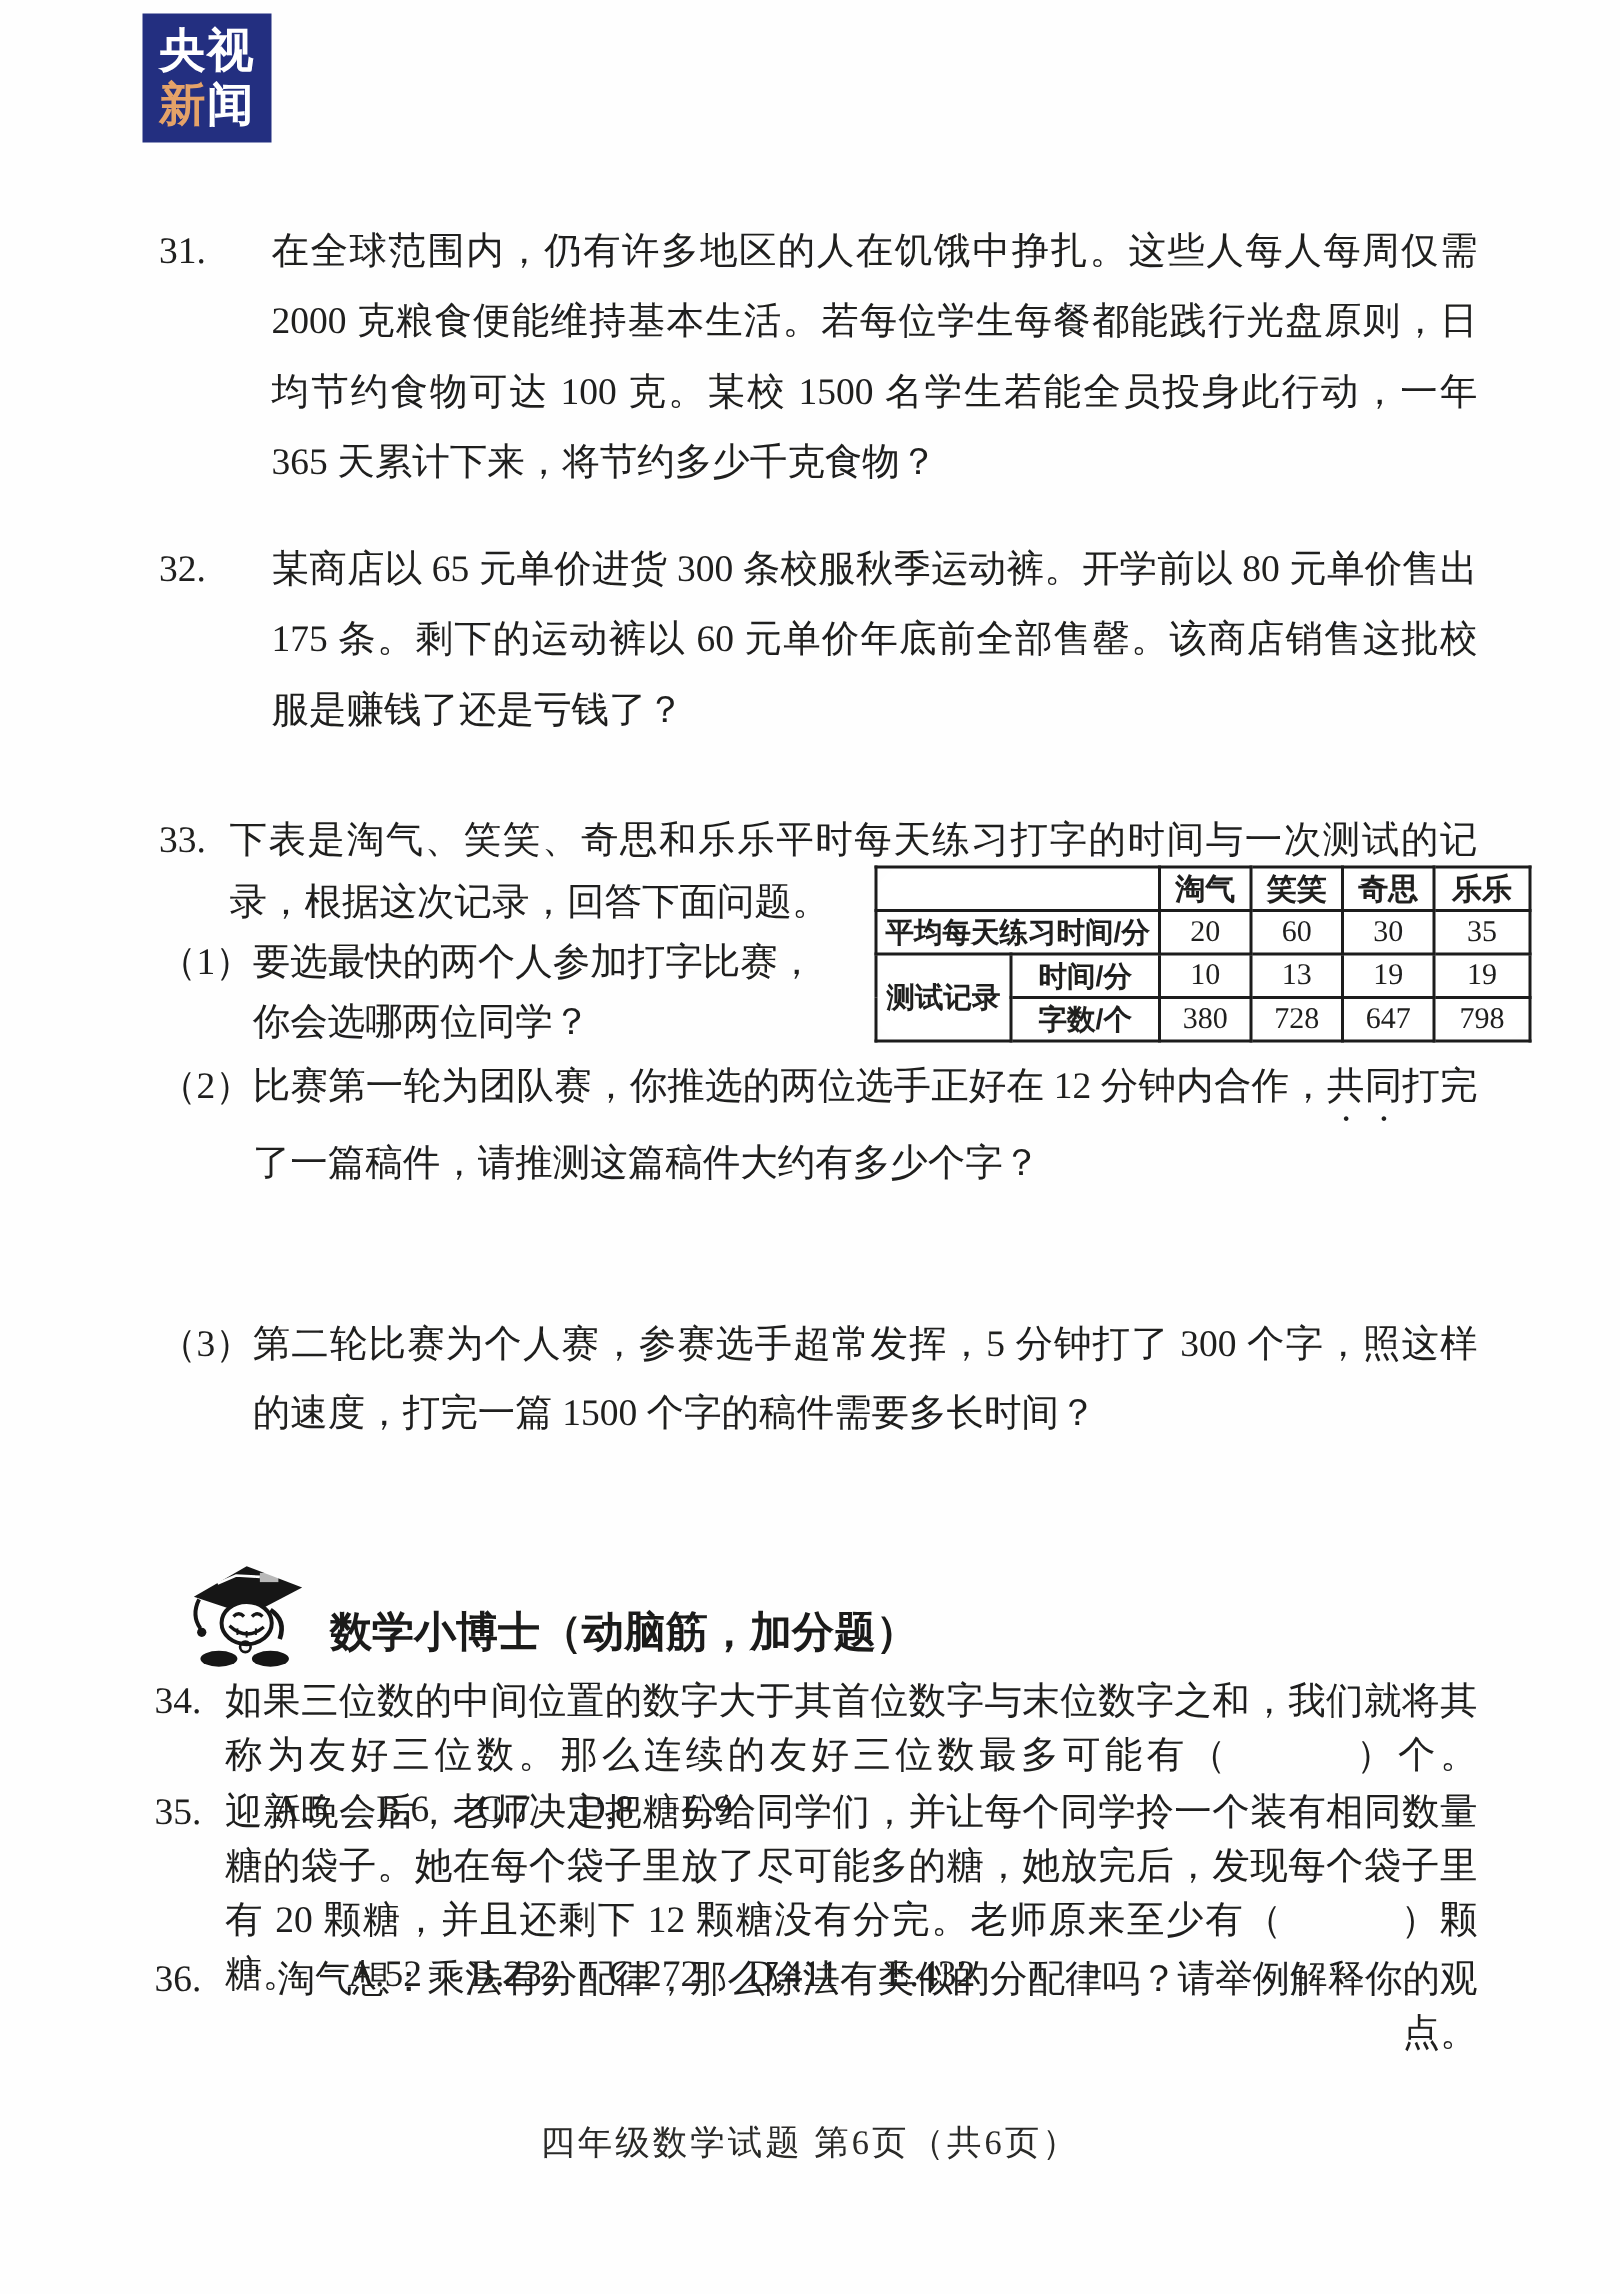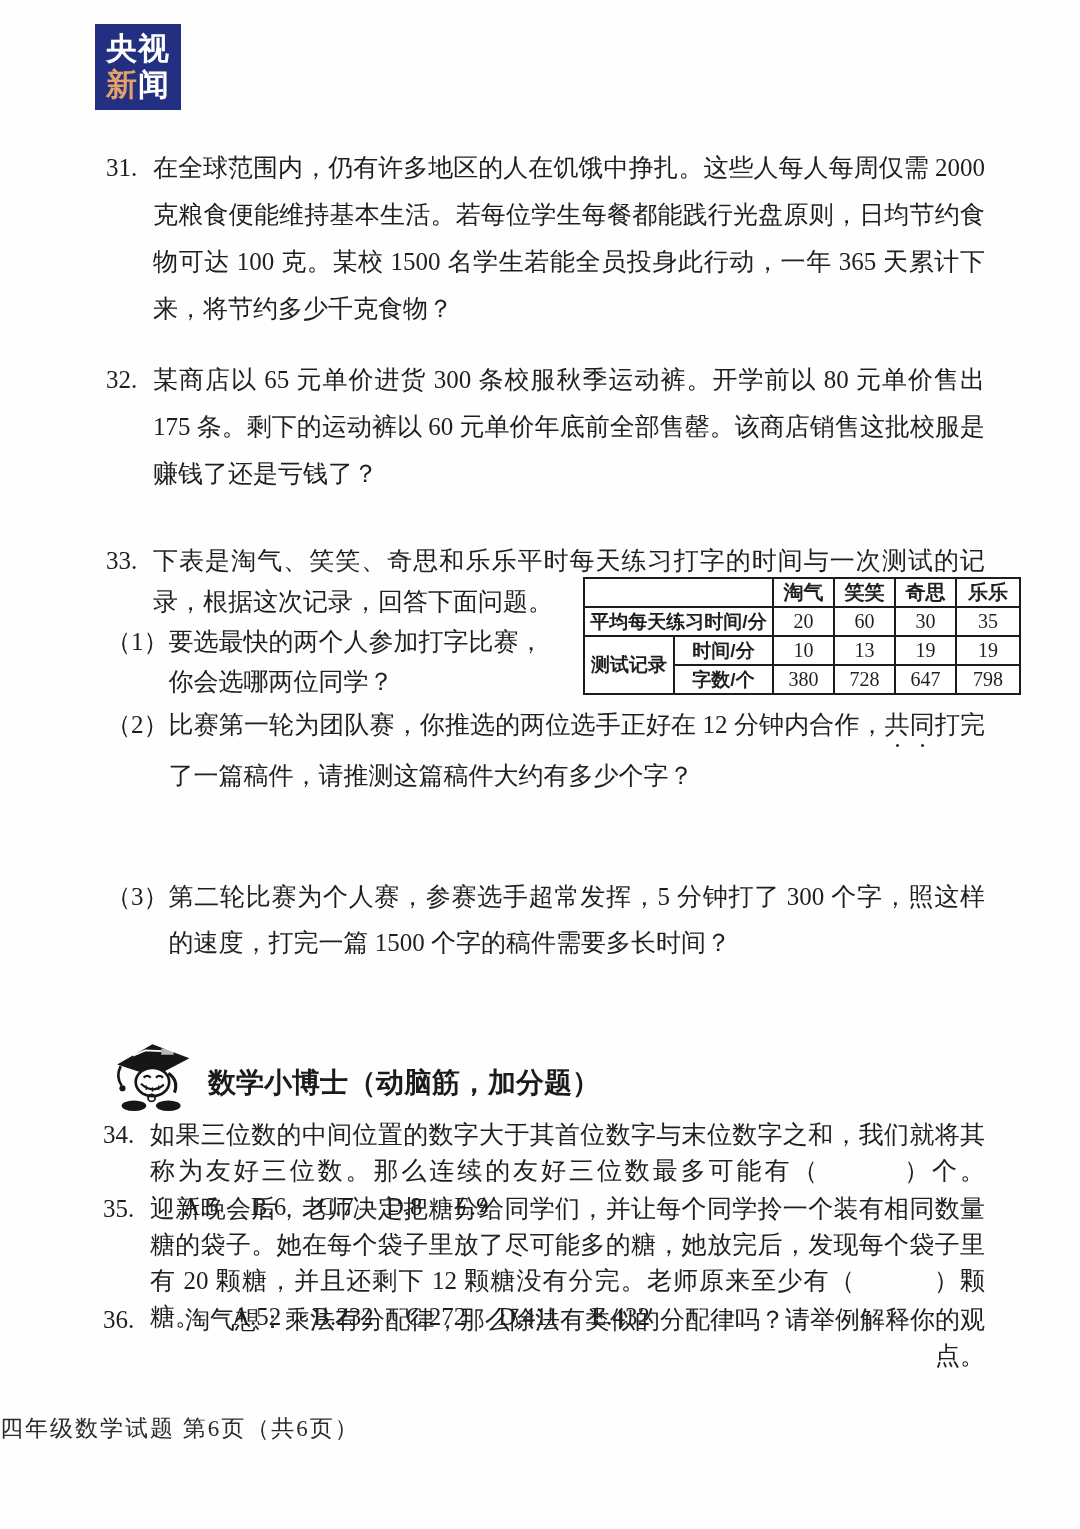--- a/index.html
+++ b/index.html
@@ -6,38 +6,38 @@
   .page{
     position:relative;
     width:1080px;height:1529px;
     background:#fefefe;
     font-family:"Liberation Serif","DejaVu Serif",serif;
     color:#1f1f1e;
     overflow:hidden;
   }
   
   .logo{
-    position:absolute;left:95px;top:24px;
+    position:absolute;left:95px;top:9px;
     width:86px;height:86px;
     background:#232f80;
     display:flex;flex-direction:column;align-items:center;justify-content:center;
     font-family:"Liberation Sans","DejaVu Sans",sans-serif;
     font-weight:bold;font-size:31px;line-height:36px;
     color:#ffffff;letter-spacing:1px;
   }
   .logo .accent{color:#e4a268;}
   
   .q{
     position:absolute;left:106px;right:95px;
     display:flex;align-items:flex-start;
     font-size:25px;
   }
   .qnum{flex:0 0 47px;}
   .qbody{flex:1 1 auto;text-align:justify;}
-  .lh47{line-height:47px;}
+  .lh47{line-height:47px;gap:28px;}
   .lh46{line-height:46px;}
   .lh41{line-height:41px;}
   .lh40{line-height:40px;}
   .lh36{line-height:36px;}
   .submark{flex:0 0 62px;}
   .narrow{max-width:395px;}
   .emph{
     -webkit-text-emphasis:filled dot;
     -webkit-text-emphasis-position:under right;
     text-emphasis:filled dot;
@@ -64,34 +64,34 @@
   .typing-table .lbl{
     font-family:"Liberation Sans","DejaVu Sans",sans-serif;
     font-weight:bold;font-size:19px;
   }
   .typing-table .hdr{
     font-family:"Liberation Sans","DejaVu Sans",sans-serif;
     font-weight:bold;font-size:20px;
   }
   
   .bonus-header{
-    position:absolute;left:110px;top:1038px;
-    display:flex;
+    position:absolute;left:122px;top:1038px;
+    display:flex;align-items:center;
   }
   .mascot{width:84px;height:74px;flex:0 0 auto;}
   .bonus-title{
     font-family:"Liberation Sans","DejaVu Sans",sans-serif;
     font-weight:bold;font-size:28px;
     margin-left:14px;margin-top:26px;
     color:#1b1b1a;
   }
   
   .footer{
     position:absolute;left:0;top:1413px;width:100%;
-    text-align:left;
+    text-align:center;
     font-size:23px;letter-spacing:2px;
     color:#2a2a28;
   }
 </style>
 </head>
 <body>
 
 <div class="page">
 
   <div class="logo">

